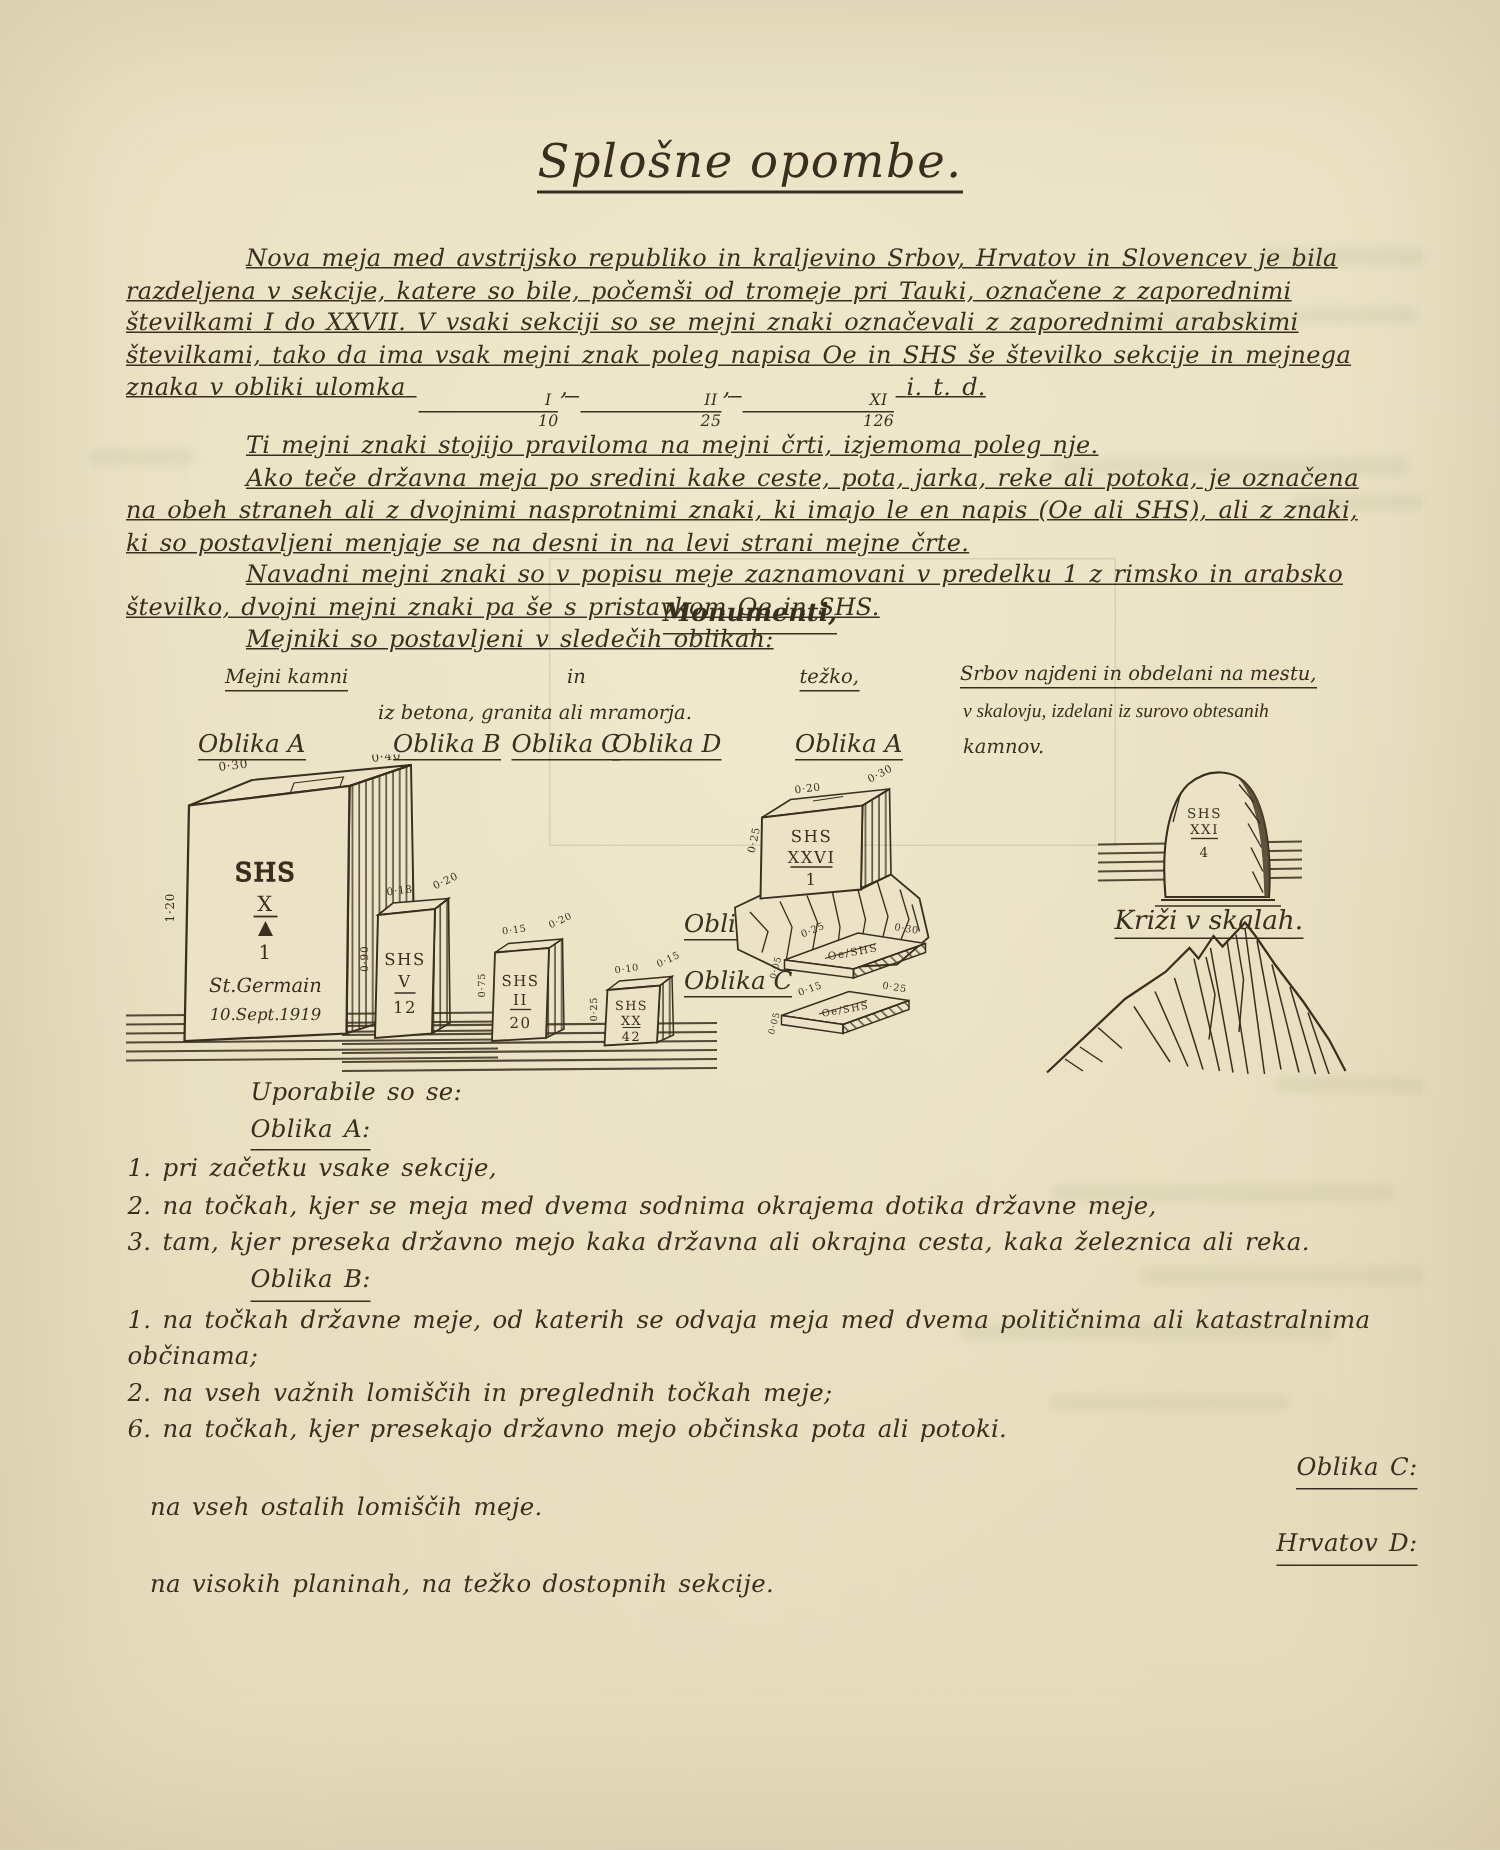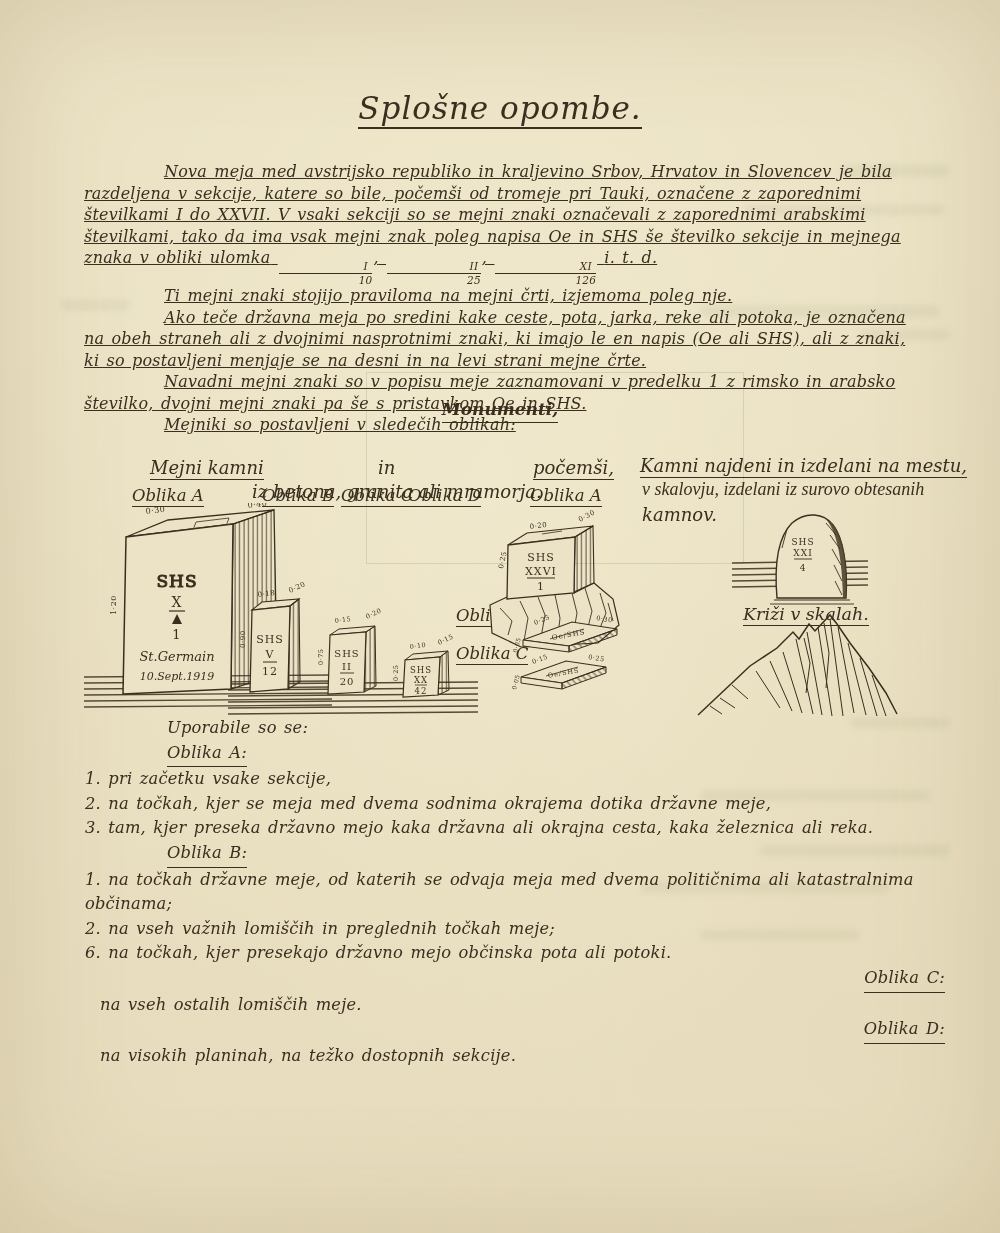--- a/index.html
+++ b/index.html
@@ -27,21 +27,21 @@
     font-size:16px;line-height:21.5px;letter-spacing:.2px;word-spacing:2px;
   }
   .intro p{margin:0;}
   .ind{text-indent:80px;text-decoration:underline;}
   .frac{display:inline-flex;flex-direction:column;vertical-align:-7px;line-height:1;
         text-align:center;font-size:10.5px;margin:0 1px;}
   .frac .fn{border-bottom:1px solid #3a2e1f;padding:0 2px 1px;}
   .frac .fd{padding-top:1px;}
   .monu{left:0;top:397px;width:1000px;text-align:center;font-size:17px;line-height:24px;font-weight:bold;}
   .monu .sub{display:block;margin-top:2px;font-size:16.5px;}
-  .colhead{font-size:18px;white-space:nowrap;margin-top:13px;}
+  .colhead{font-size:13px;white-space:nowrap;}
   .small-label{font-size:16.5px;white-space:nowrap;}
   .usage{
     left:85px;top:716px;width:860px;
     font-size:16.3px;line-height:24.6px;letter-spacing:.2px;word-spacing:2px;
   }
   .usage .line{margin:0;}
   .pad-a{padding-left:82px;}
   .pad-b{padding-left:110px;text-align:right;}
   .pad-c{padding-left:15px;}
   .ghost{position:absolute;pointer-events:none;}
@@ -95,22 +95,22 @@
     <p class="ind">Navadni mejni znaki so v popisu meje zaznamovani v predelku 1 z rimsko in arabsko številko, dvojni mejni znaki pa še s pristavkom Oe in SHS.</p>
     <p class="ind">Mejniki so postavljeni v sledečih oblikah:</p>
   </div>
 
   <div class="abs monu">
     <span class="u">Monumenti,</span>
   </div>
 
   <div class="abs colhead" style="left:150px;top:444px;"><span class="u">Mejni kamni</span></div>
   <div class="abs colhead" style="left:378px;top:444px;">in</div>
-  <div class="abs colhead" style="left:533px;top:444px;"><span class="u">počemši,</span></div>
-  <div class="abs colhead" style="left:640px;top:442px;"><span class="u">Kamni najdeni in izdelani na mestu,</span></div>
+  <div class="abs colhead" style="left:533px;top:444px;"><span class="u">težko,</span></div>
+  <div class="abs colhead" style="left:640px;top:442px;"><span class="u">Srbov najdeni in obdelani na mestu,</span></div>
   <div class="abs colhead" style="left:252px;top:468px;">iz betona, granita ali mramorja.</div>
   <div class="abs colhead" style="left:642px;top:466px;font-family:Liberation Serif, serif;">v skalovju, izdelani iz surovo obtesanih</div>
   <div class="abs colhead" style="left:642px;top:491px;">kamnov.</div>
 
   <div class="abs small-label" style="left:132px;top:486px;"><span class="u">Oblika A</span></div>
   <div class="abs small-label" style="left:262px;top:486px;"><span class="u">Oblika B</span></div>
   <div class="abs small-label" style="left:341px;top:486px;"><span class="u">Oblika C</span></div>
   <div class="abs small-label" style="left:408px;top:486px;"><span class="u">Oblika D</span></div>
   <div class="abs small-label" style="left:530px;top:486px;"><span class="u">Oblika A</span></div>
 
@@ -298,17 +298,17 @@
     <div class="line pad-a"><span class="u">Oblika A:</span></div>
     <div class="line">1. pri začetku vsake sekcije,</div>
     <div class="line">2. na točkah, kjer se meja med dvema sodnima okrajema dotika državne meje,</div>
     <div class="line">3. tam, kjer preseka državno mejo kaka državna ali okrajna cesta, kaka železnica ali reka.</div>
     <div class="line pad-a"><span class="u">Oblika B:</span></div>
     <div class="line">1. na točkah državne meje, od katerih se odvaja meja med dvema političnima ali katastralnima občinama;</div>
     <div class="line">2. na vseh važnih lomiščih in preglednih točkah meje;</div>
     <div class="line">6. na točkah, kjer presekajo državno mejo občinska pota ali potoki.</div>
     <div class="line pad-b"><span class="u">Oblika C:</span></div>
     <div class="line pad-c">na vseh ostalih lomiščih meje.</div>
-    <div class="line pad-b"><span class="u">Oblika D:</span></div>
+    <div class="line pad-b"><span class="u">Hrvatov D:</span></div>
     <div class="line pad-c">na visokih planinah, na težko dostopnih sekcije.</div>
   </div>
 
 </div>
 
 </body></html>

